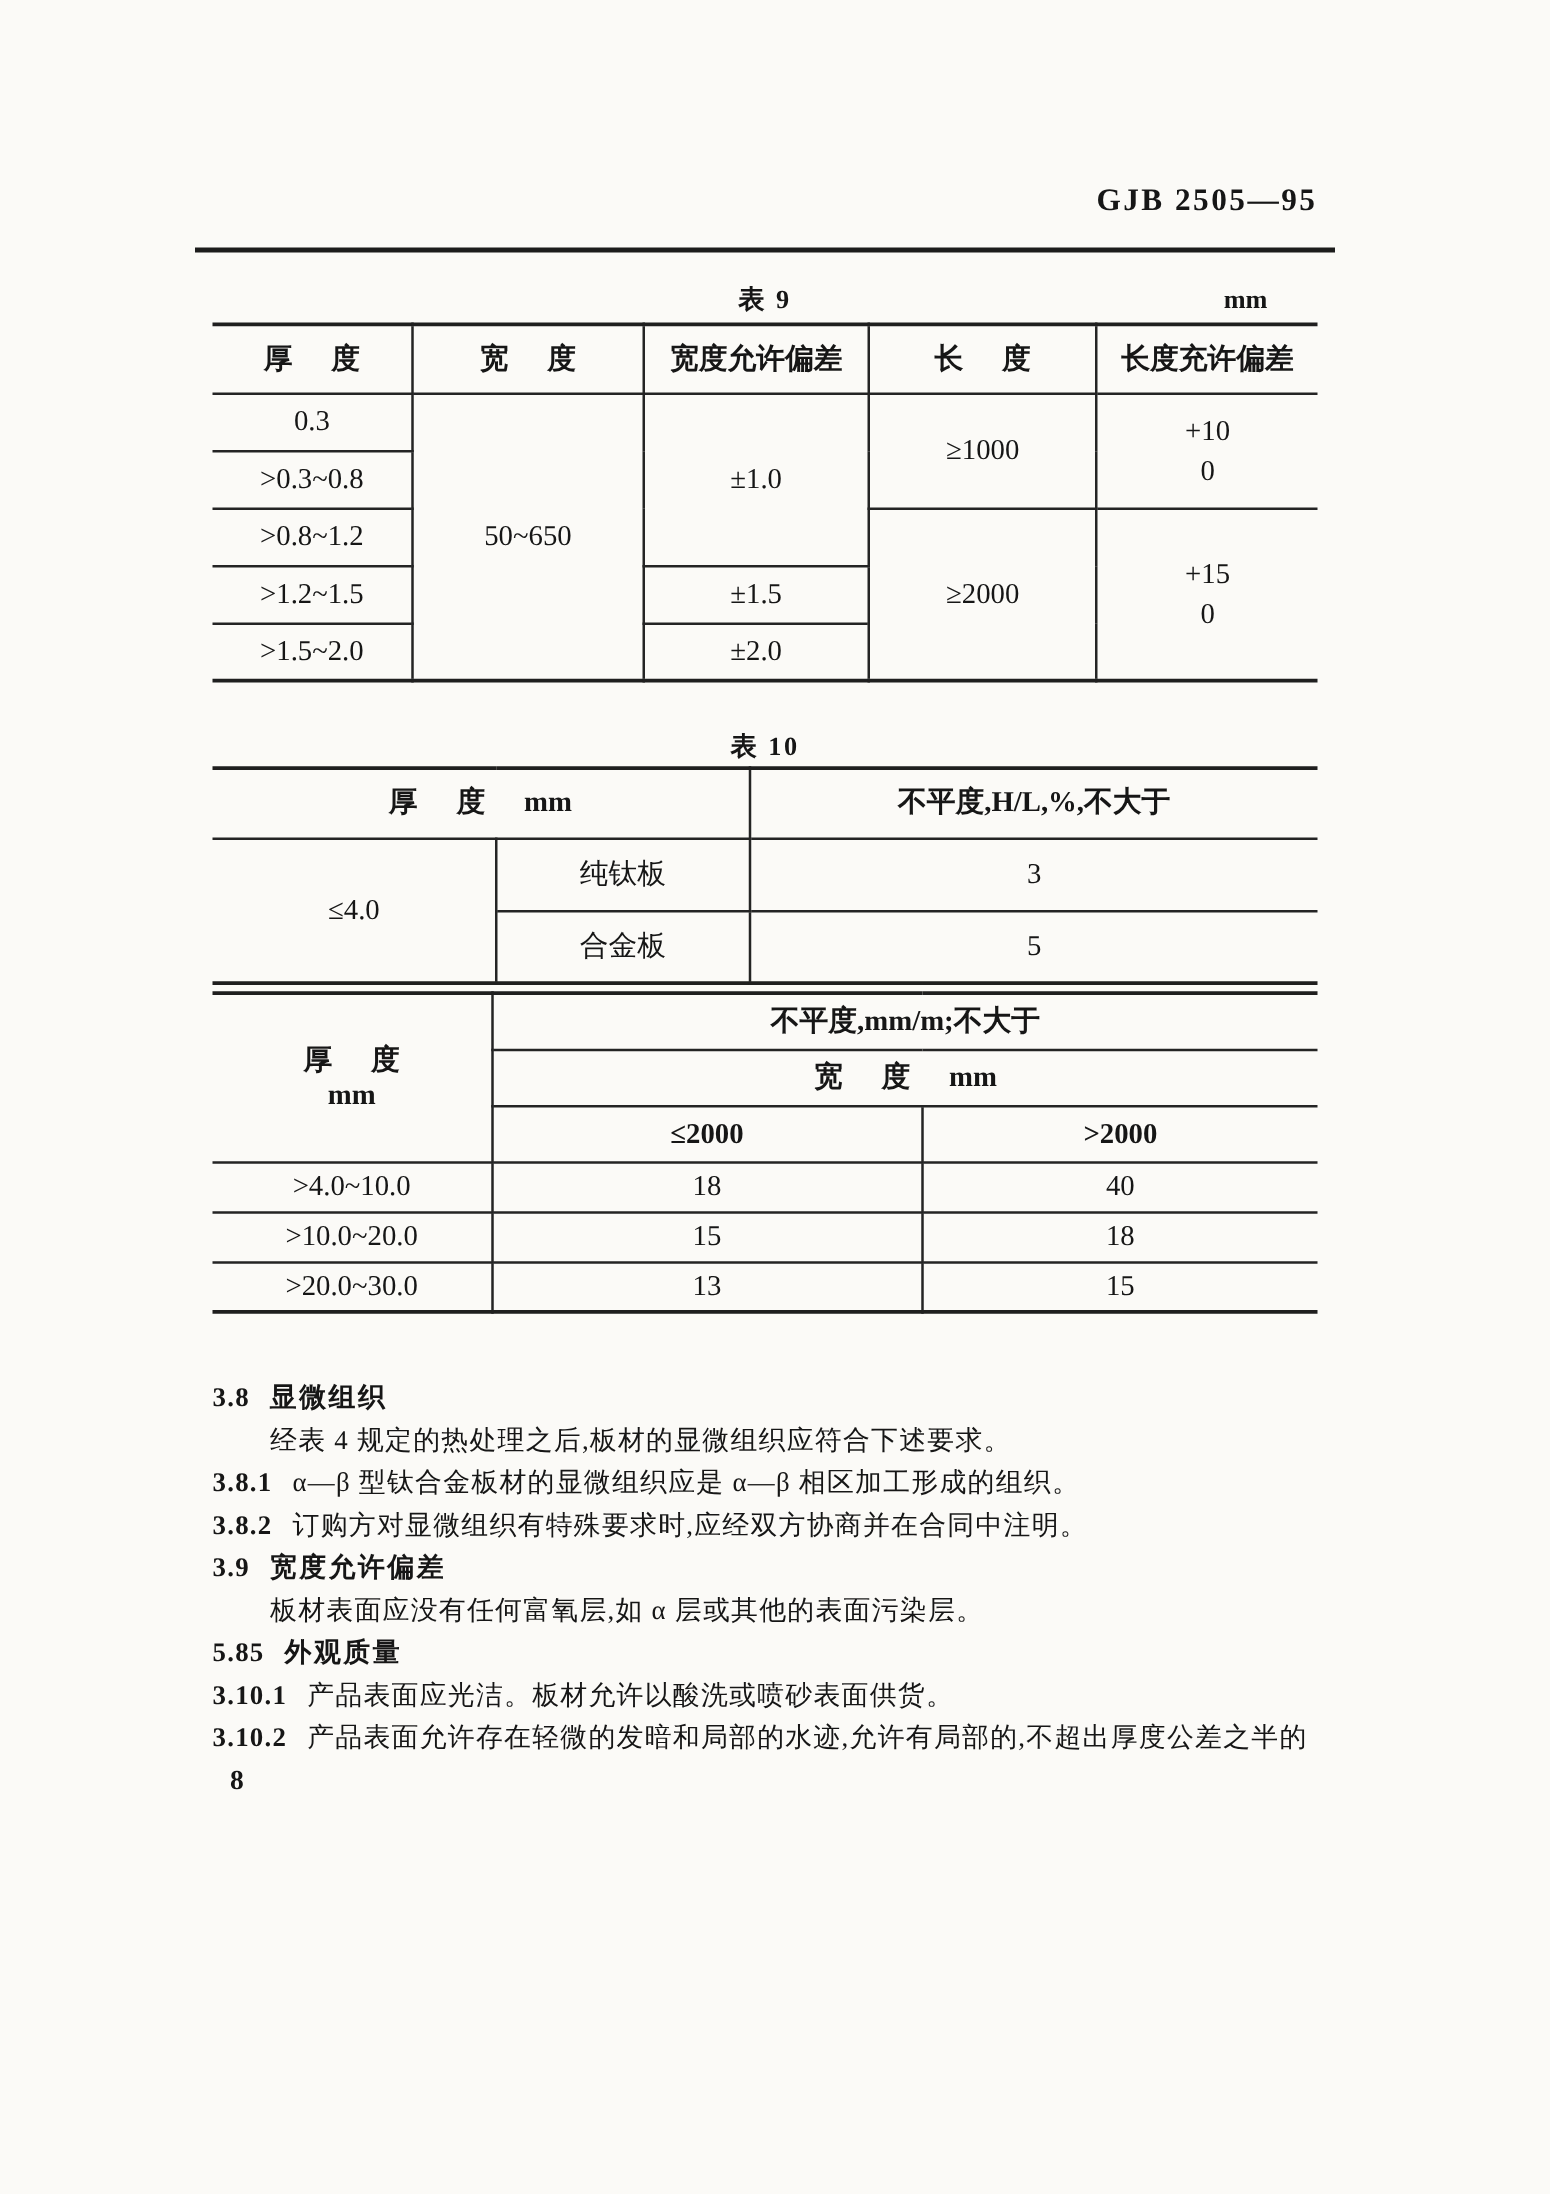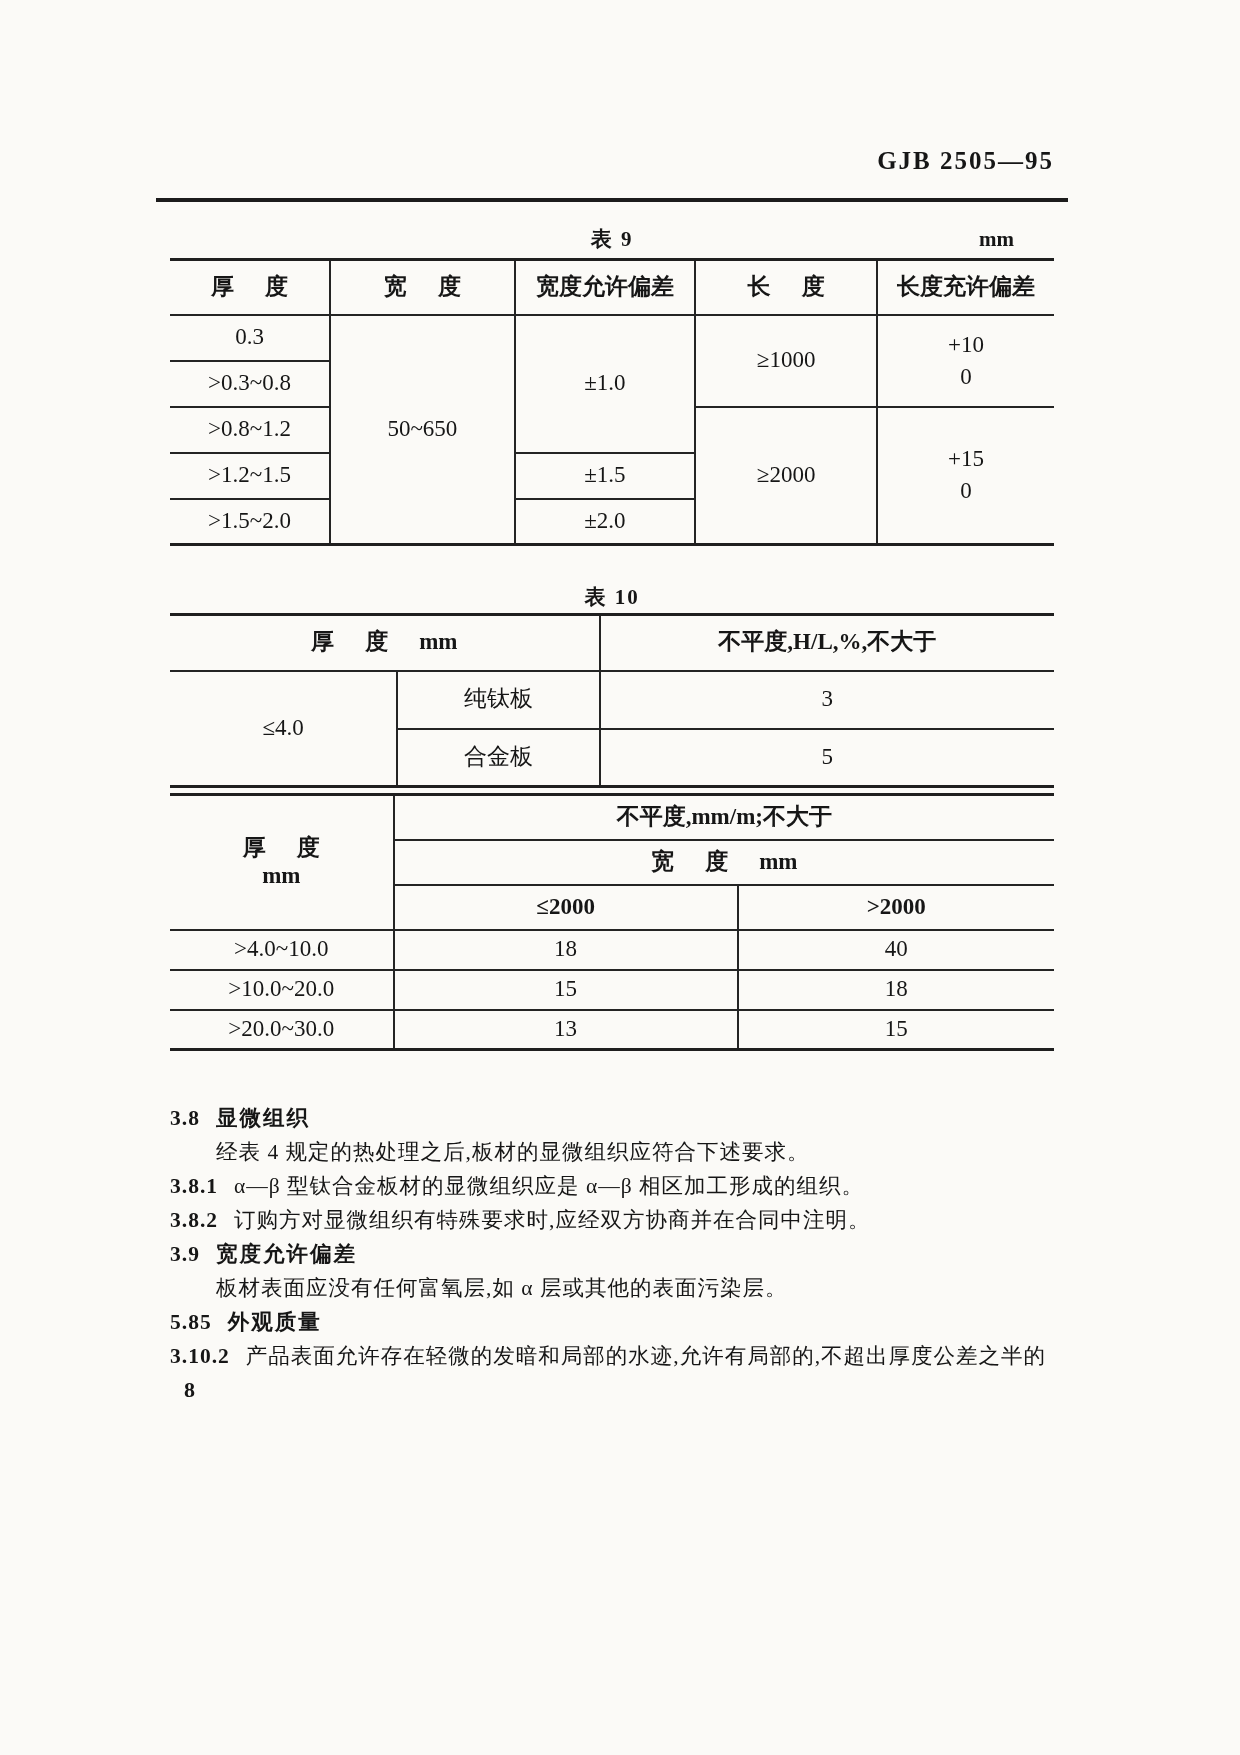--- a/index.html
+++ b/index.html
@@ -201,19 +201,22 @@
       <div class="line heading">
         <span class="num">3.9</span><span class="t">宽度允许偏差</span>
       </div>
       <div class="line para">
         <span class="txt">板材表面应没有任何富氧层,如 α 层或其他的表面污染层。</span>
       </div>
       <div class="line heading">
         <span class="num">5.85</span><span class="t">外观质量</span>
       </div>
       <div class="line">
+        <span class="num">3.10.1</span><span class="txt">产品表面应光洁。板材允许以酸洗或喷砂表面供货。</span>
+      </div>
+      <div class="line">
         <span class="num">3.10.2</span><span class="txt">产品表面允许存在轻微的发暗和局部的水迹,允许有局部的,不超出厚度公差之半的</span>
       </div>
       <div class="pageno">8</div>
     </div>
 
   </div>
 </div>
 
 </body></html>

